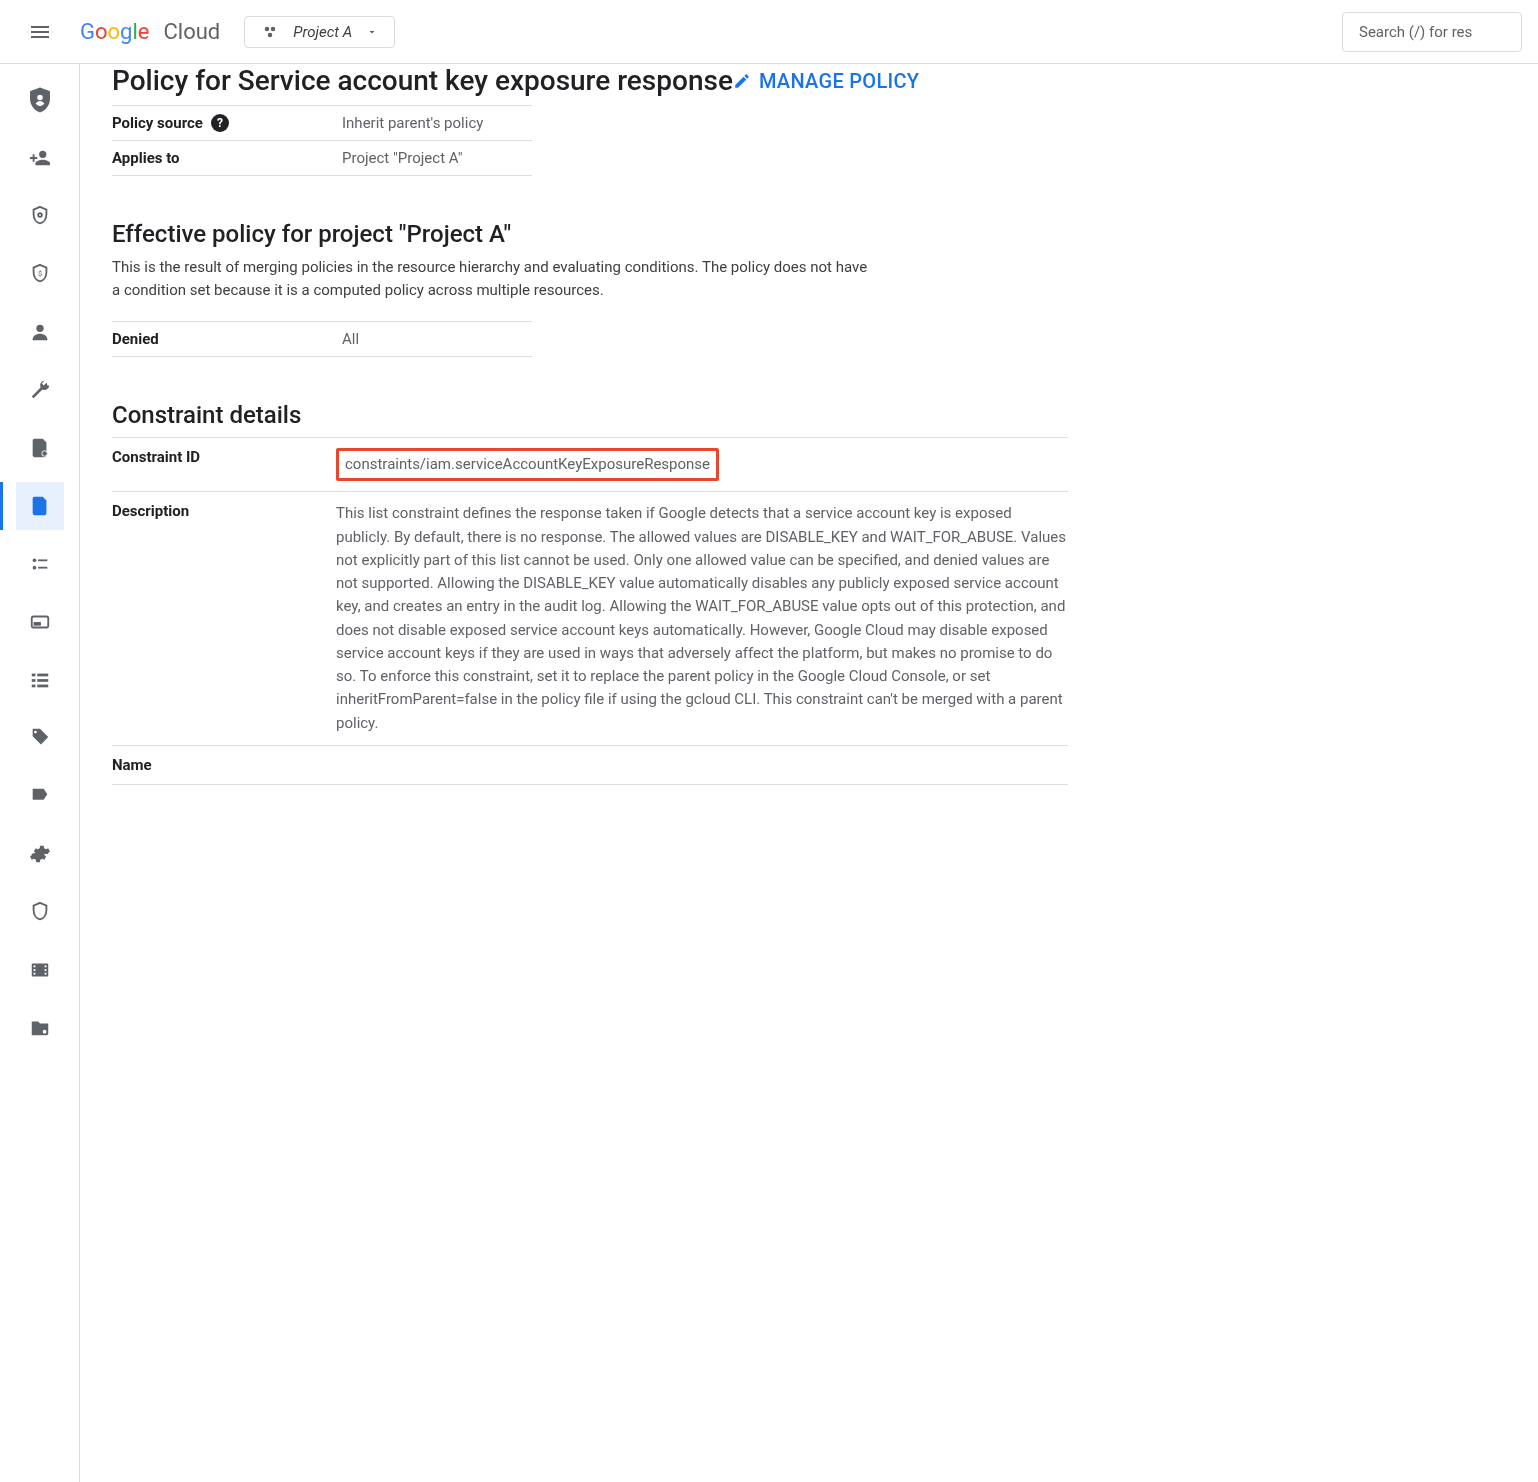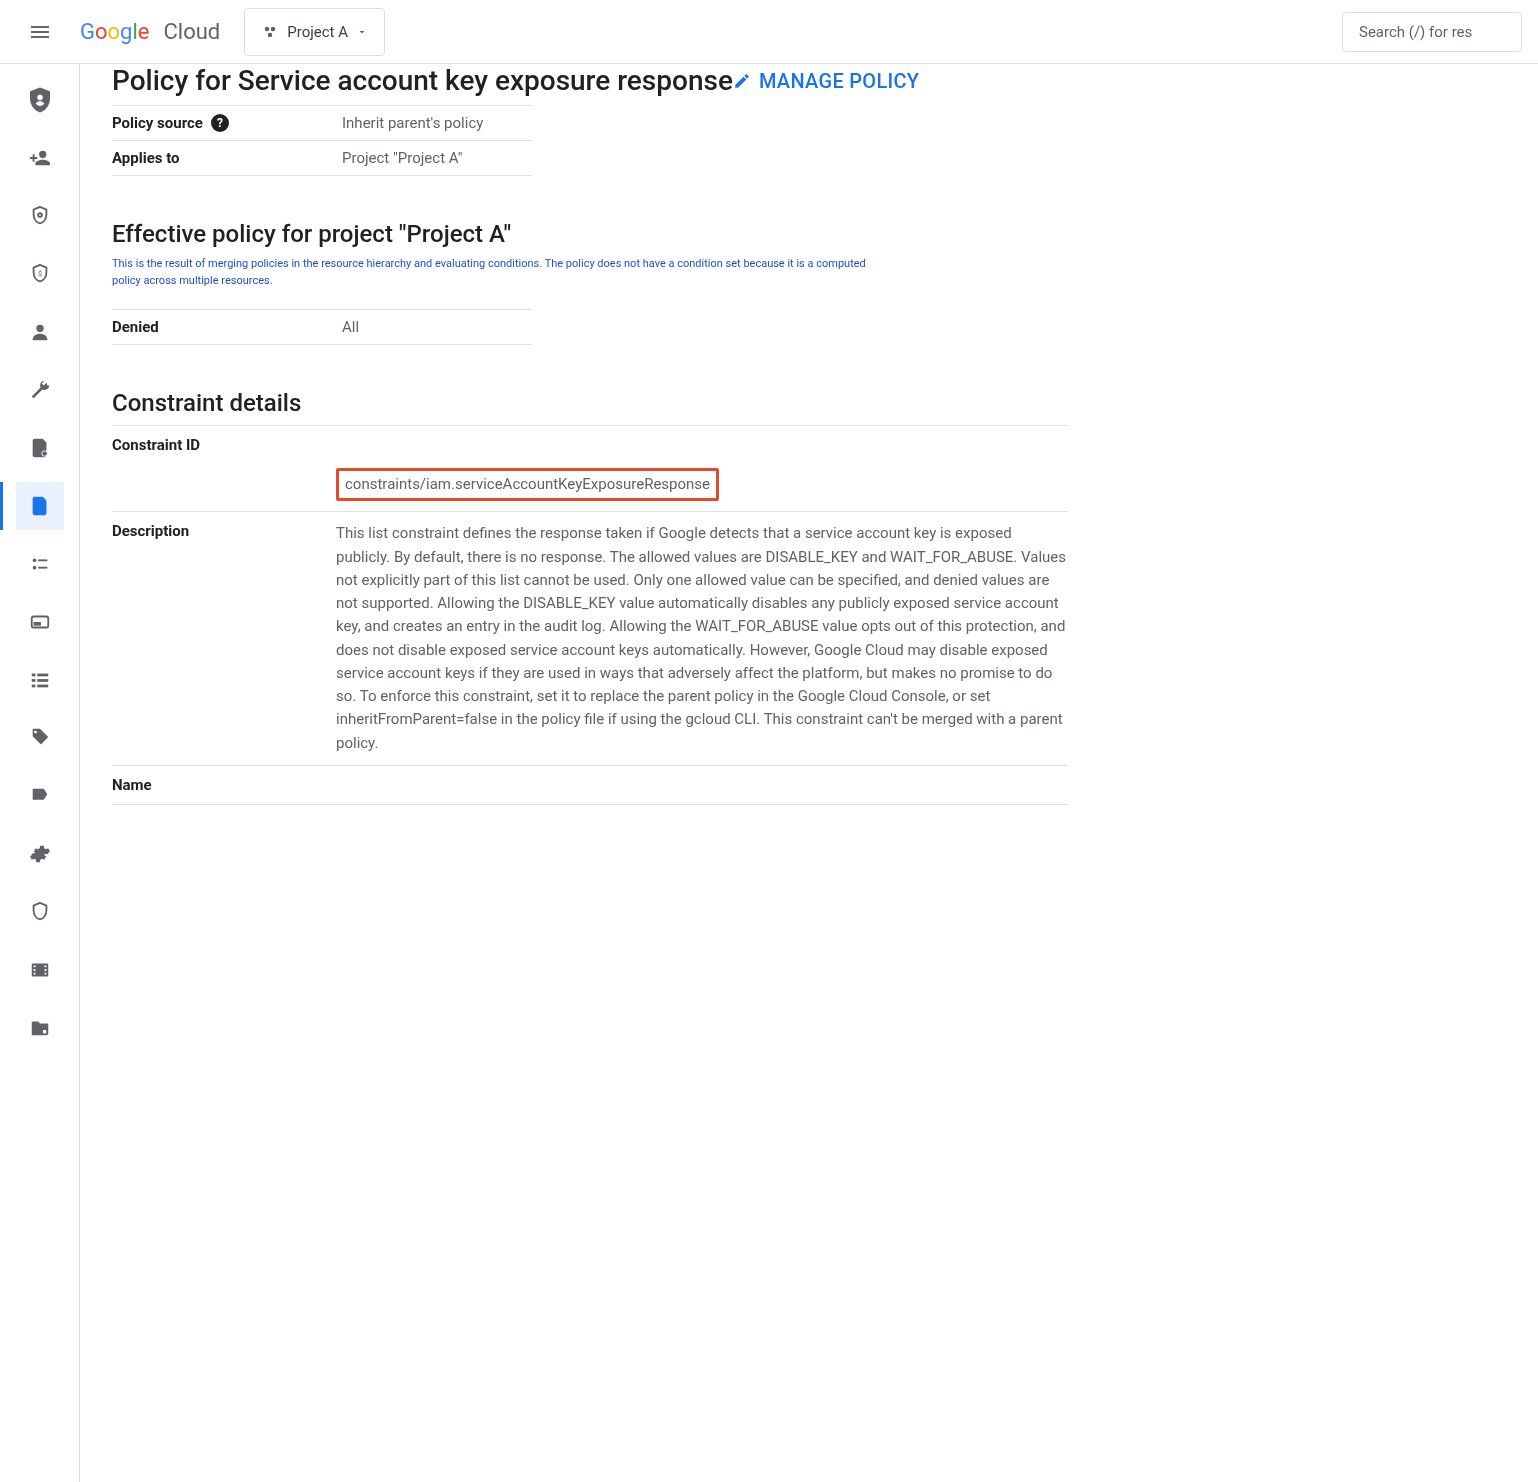--- a/index.html
+++ b/index.html
@@ -38,28 +38,29 @@
     color: #5f6368;
     cursor: pointer;
     margin-right: 8px;
   }
   .brand-google { display: inline-flex; align-items: baseline; }
   .g-blue{color:#4285F4}.g-red{color:#EA4335}.g-yellow{color:#FBBC05}.g-green{color:#34A853}
   .brand-cloud { margin-left: 14px; color:#5f6368; font-weight:400;}
   .project-picker {
     display: flex;
     align-items: center;
-    gap: 8px;
+    gap: 14px;
     border: 1px solid #dadce0;
     border-radius: 4px;
     padding: 0 16px;
-    height: 48px;
+    height: 32px;
     font-size: 15px;
     color:#3c4043;
     cursor: pointer;
+    font-style: italic;
   }
   .project-picker svg.dots { width: 18px; height: 18px; }
   .project-picker .caret { width:12px; height:12px; }
   .spacer { flex: 1; }
   .search-box {
     display:flex; align-items:center;
     border:1px solid #dadce0;
     border-radius:4px;
     height:40px;
     padding:16px 16px;
@@ -186,22 +187,22 @@
     font-size:12px;font-weight:700;
   }
 
   .section-heading {
     font-size:24px;
     font-weight:500;
     margin-top:44px;
     margin-bottom:8px;
   }
   .section-desc {
-    font-size:11px;
-    color:#1d4ed8;
+    font-size:15px;
+    color:#404040;
     max-width:760px;
     margin-bottom:20px;
     line-height:1.5;
   }
 
   .constraint-table {
     margin-top:4px;
     border-top:1px solid #e0e0e0;
     width:100%;
   }
@@ -222,21 +223,20 @@
   .ct-val {
     color:#5f6368;
     flex:1;
     line-height:1.55;
   }
   .highlight-box {
     border:3px solid #e8472b;
     padding:2px 6px;
     display:inline-block;
     border-radius:2px;
-    margin-top:32px;
   }
 </style>
 </head>
 <body>
 
 <div class="top-bar">
   <div class="hamburger">
     <svg viewBox="0 0 24 24" width="24" height="24" fill="currentColor">
         <path d="M3 6h18v2H3V6zm0 5h18v2H3v-2zm0 5h18v2H3v-2z"></path>
       </svg>

